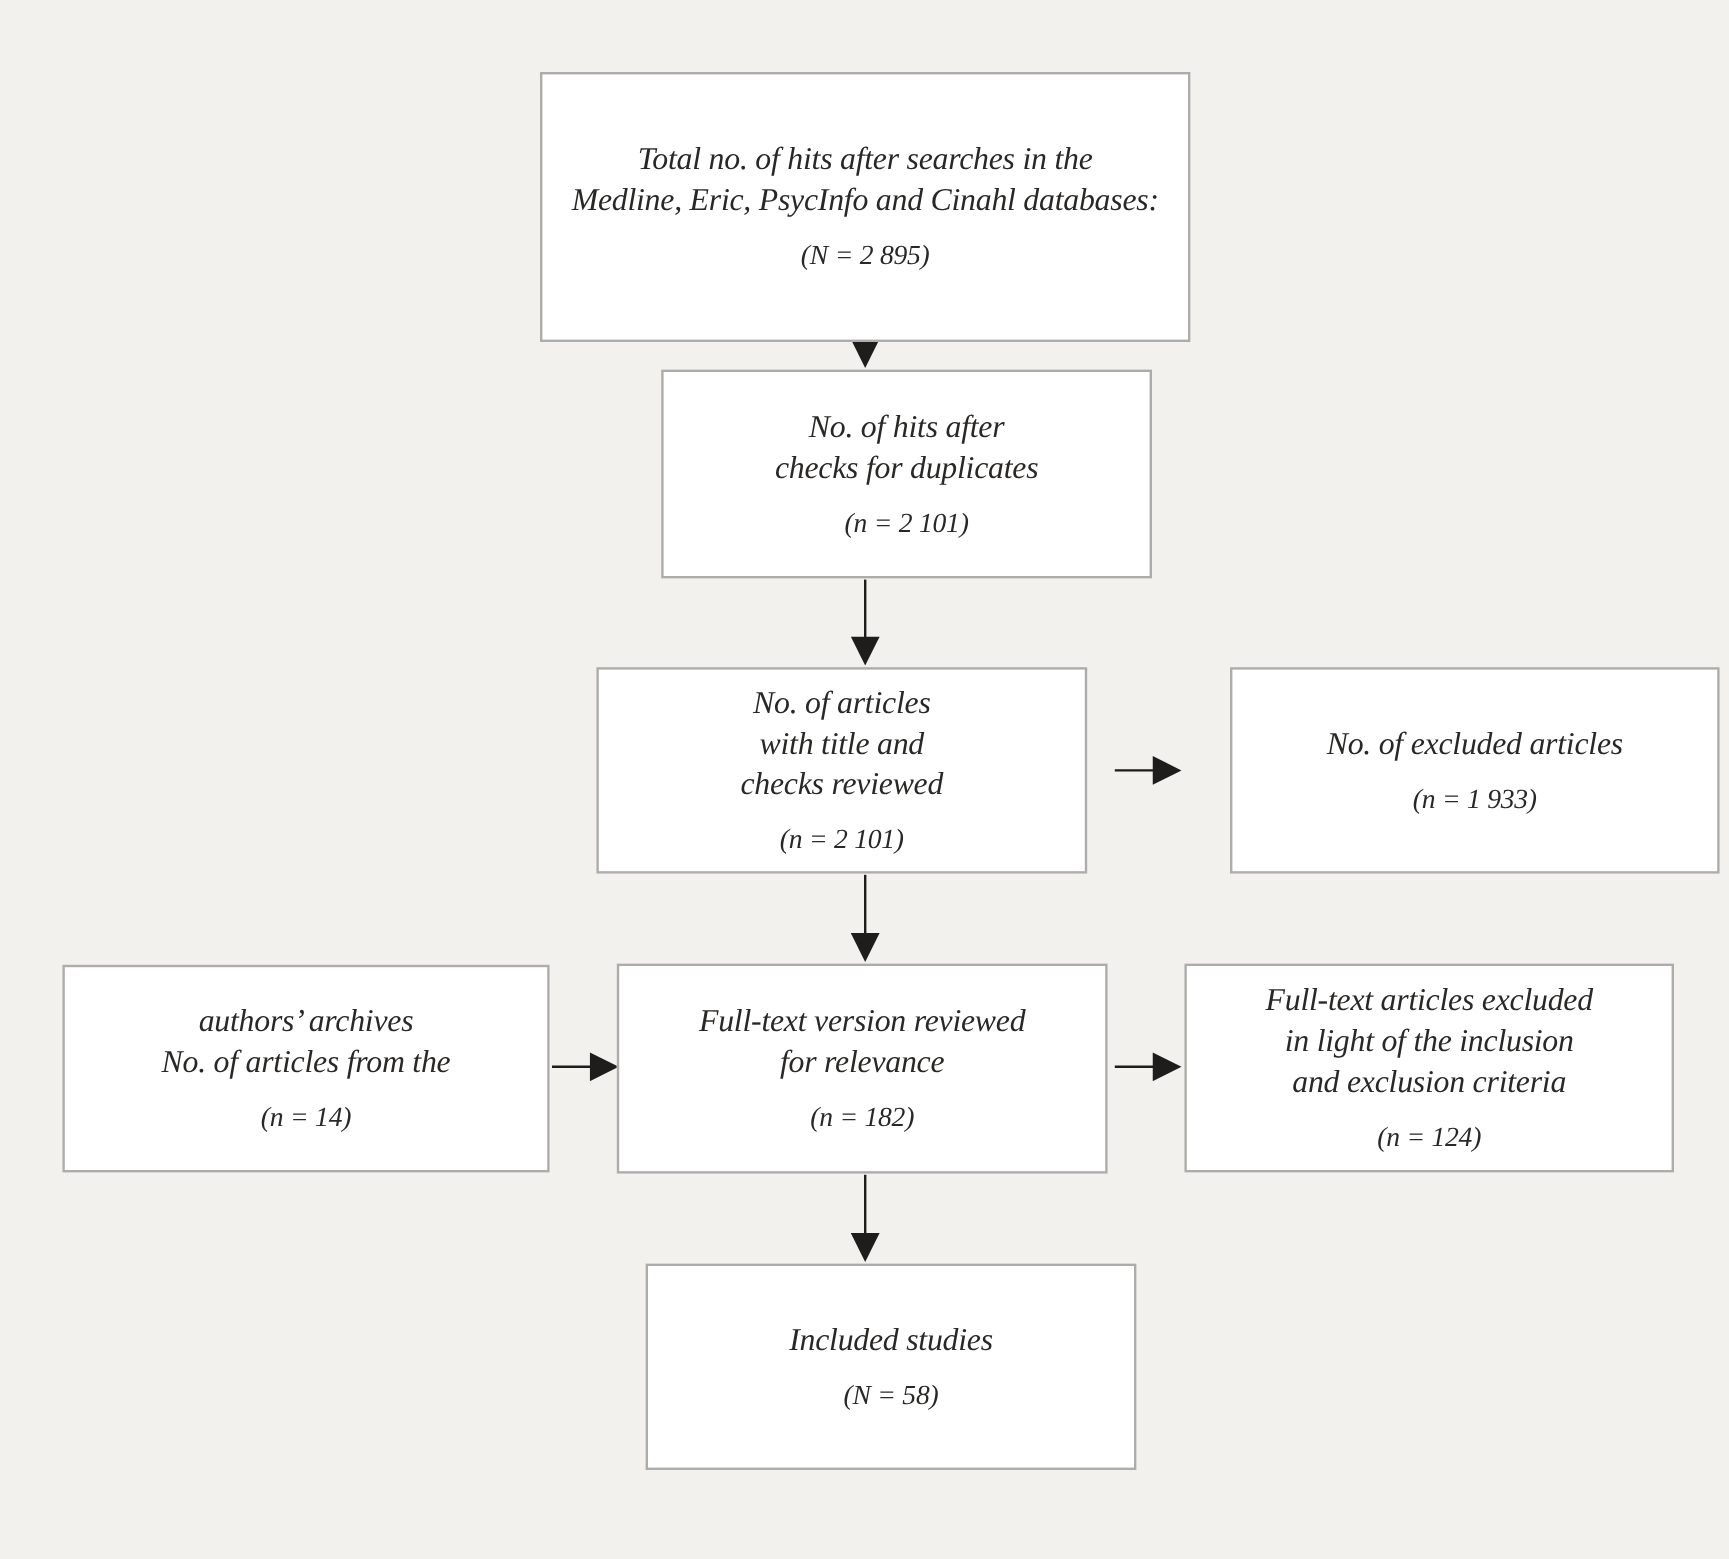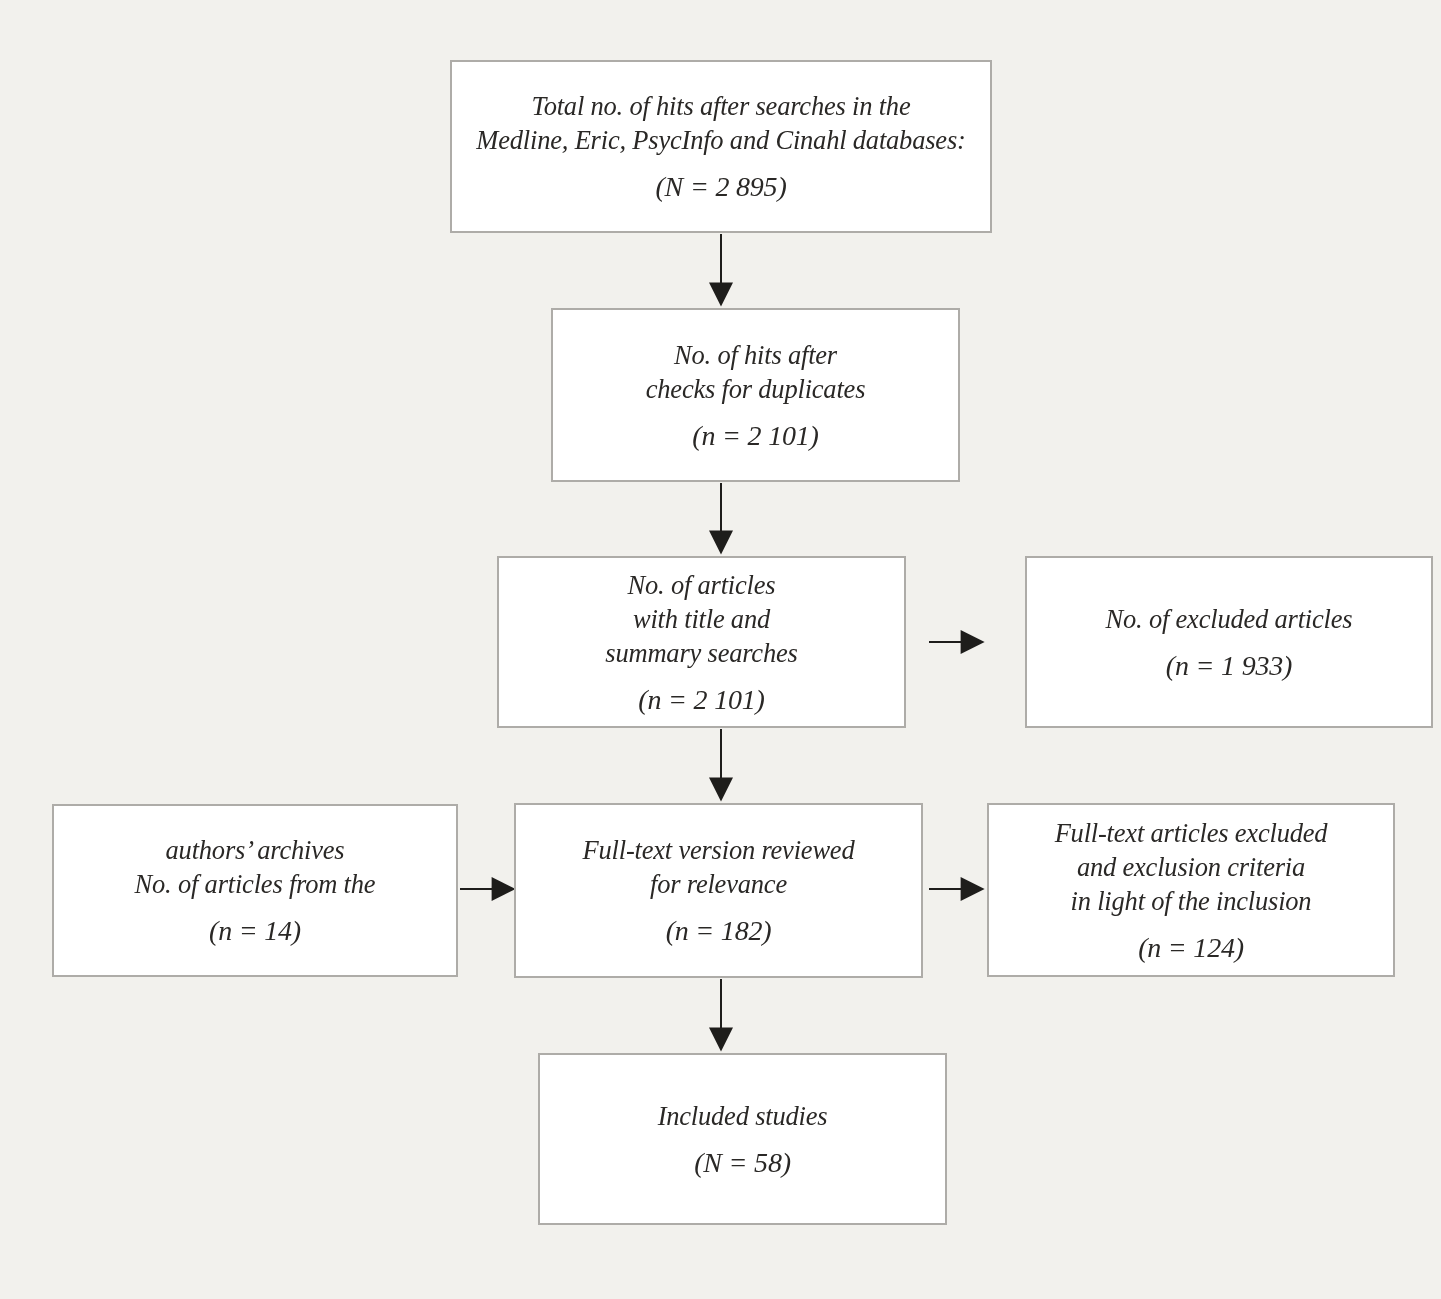--- a/index.html
+++ b/index.html
@@ -36,21 +36,21 @@
     justify-content: center;
     text-align: center;
   }
   .box .line {
     font-size: 26.5px;
     line-height: 34px;
     white-space: nowrap;
     letter-spacing: -0.2px;
   }
   .box .count {
-    font-size: 28px;
+    font-size: 23px;
     line-height: 34px;
     margin-top: 13px;
     white-space: nowrap;
     letter-spacing: -0.2px;
   }
 </style>
 </head>
 <body>
 
 <div id="canvas">
@@ -63,41 +63,41 @@
     </defs>
     <path d="M 721 234 V 303" stroke="#1e1d1b" stroke-width="2" fill="none" marker-end="url(#ah)"></path>
     <path d="M 721 483 V 551" stroke="#1e1d1b" stroke-width="2" fill="none" marker-end="url(#ah)"></path>
     <path d="M 721 729 V 798" stroke="#1e1d1b" stroke-width="2" fill="none" marker-end="url(#ah)"></path>
     <path d="M 721 979 V 1048" stroke="#1e1d1b" stroke-width="2" fill="none" marker-end="url(#ah)"></path>
     <path d="M 929 642 H 981" stroke="#1e1d1b" stroke-width="2" fill="none" marker-end="url(#ah)"></path>
     <path d="M 460 889 H 512" stroke="#1e1d1b" stroke-width="2" fill="none" marker-end="url(#ah)"></path>
     <path d="M 929 889 H 981" stroke="#1e1d1b" stroke-width="2" fill="none" marker-end="url(#ah)"></path>
   </svg>
 
-  <div class="box" style="left:450px; top:60px; width:542px; height:173px;">
+  <div class="box" style="left:450px; top:60px; width:542px; height:225px;">
     <div class="box-lines">
       <div class="line">Total no. of hits after searches in the</div>
       <div class="line">Medline, Eric, PsycInfo and Cinahl databases:</div>
     </div>
     <div class="count">(N = 2 895)</div>
   </div>
 
   <div class="box" style="left:518px; top:308px; width:409px; height:174px;margin-left:33px;">
     <div class="box-lines">
       <div class="line">No. of hits after</div>
       <div class="line">checks for duplicates</div>
     </div>
     <div class="count">(n = 2 101)</div>
   </div>
 
   <div class="box" style="left:497px; top:556px; width:409px; height:172px;">
     <div class="box-lines">
       <div class="line">No. of articles</div>
       <div class="line">with title and</div>
-      <div class="line">summary searches</div>
+      <div class="line">checks reviewed</div>
     </div>
     <div class="count">(n = 2 101)</div>
   </div>
 
   <div class="box" style="left:987px; top:556px; width:408px; height:172px;margin-left:38px;">
     <div class="box-lines">
       <div class="line">No. of excluded articles</div>
     </div>
     <div class="count">(n = 1 933)</div>
   </div>
@@ -114,22 +114,22 @@
     <div class="box-lines">
       <div class="line">Full-text version reviewed</div>
       <div class="line">for relevance</div>
     </div>
     <div class="count">(n = 182)</div>
   </div>
 
   <div class="box" style="left:987px; top:803px; width:408px; height:174px;justify-content:center;">
     <div class="box-lines">
       <div class="line">Full-text articles excluded</div>
+      <div class="line">in light of the inclusion</div>
       <div class="line">and exclusion criteria</div>
-      <div class="line">in light of the inclusion</div>
     </div>
     <div class="count">(n = 124)</div>
   </div>
 
   <div class="box" style="left:538px; top:1053px; width:409px; height:172px;">
     <div class="box-lines">
       <div class="line">Included studies</div>
     </div>
     <div class="count">(N = 58)</div>
   </div>

